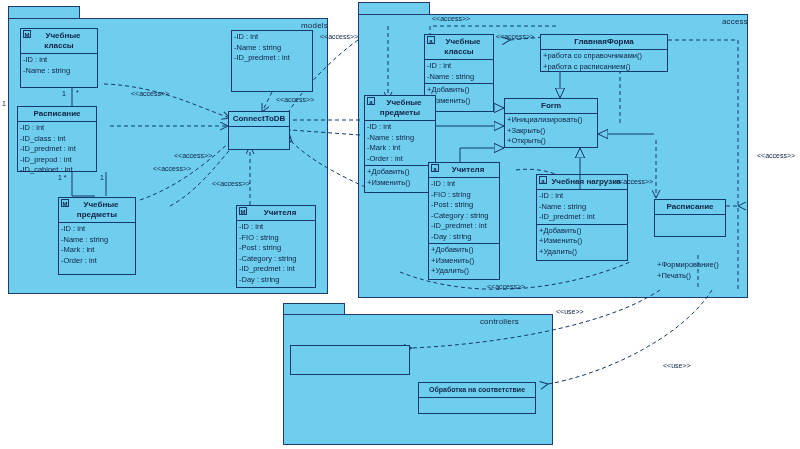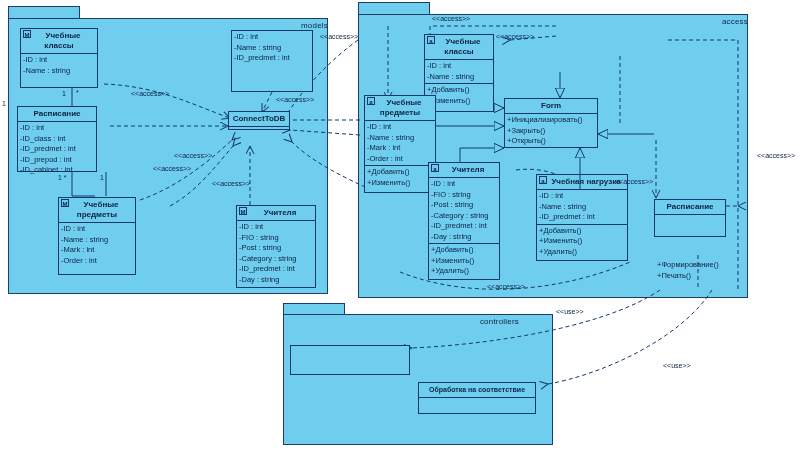--- a/index.html
+++ b/index.html
@@ -158,21 +158,21 @@
   </div>
 
   <div class="cls" style="left:231px;top:30px;width:82px;height:62px;">
     <div class="sec" style="border-bottom:none;">
       <div>-ID : int</div>
       <div>-Name : string</div>
       <div>-ID_predmet : int</div>
     </div>
   </div>
 
-  <div class="cls" style="left:228px;top:111px;width:62px;height:19px;">
+  <div class="cls" style="left:228px;top:111px;width:62px;height:39px;">
     <div class="hdr">ConnectToDB</div>
     <div class="sec empty"></div>
   </div>
 
   <div class="cls" style="left:424px;top:34px;width:70px;height:78px;">
     <div class="hdr twoline">
       <span class="stereo">a</span>
       <div style="padding-left:8px;">Учебные</div>
       <div>классы</div>
     </div>
@@ -234,20 +234,27 @@
       <div>-Name : string</div>
       <div>-ID_predmet : int</div>
     </div>
     <div class="sec">
       <div>+Добавить()</div>
       <div>+Изменить()</div>
       <div>+Удалить()</div>
     </div>
   </div>
 
+  <div class="cls" style="left:540px;top:34px;width:128px;height:38px;">
+    <div class="hdr">ГлавнаяФорма</div>
+    <div class="sec" style="border-bottom:none;">
+      <div>+работа со справочниками()</div>
+      <div>+работа с расписанием()</div>
+    </div>
+  </div>
 
   <div class="cls" style="left:504px;top:98px;width:94px;height:50px;">
     <div class="hdr">Form</div>
     <div class="sec" style="border-bottom:none;">
       <div>+Инициализировать()</div>
       <div>+Закрыть()</div>
       <div>+Открыть()</div>
     </div>
   </div>
 

